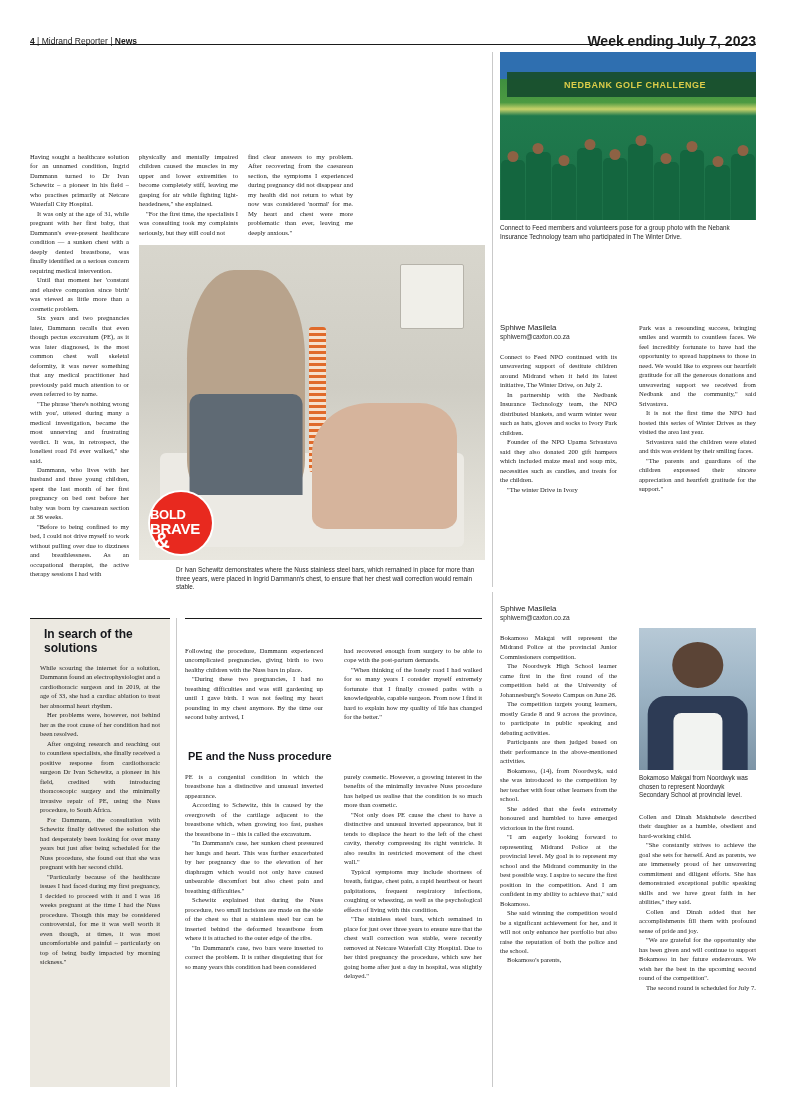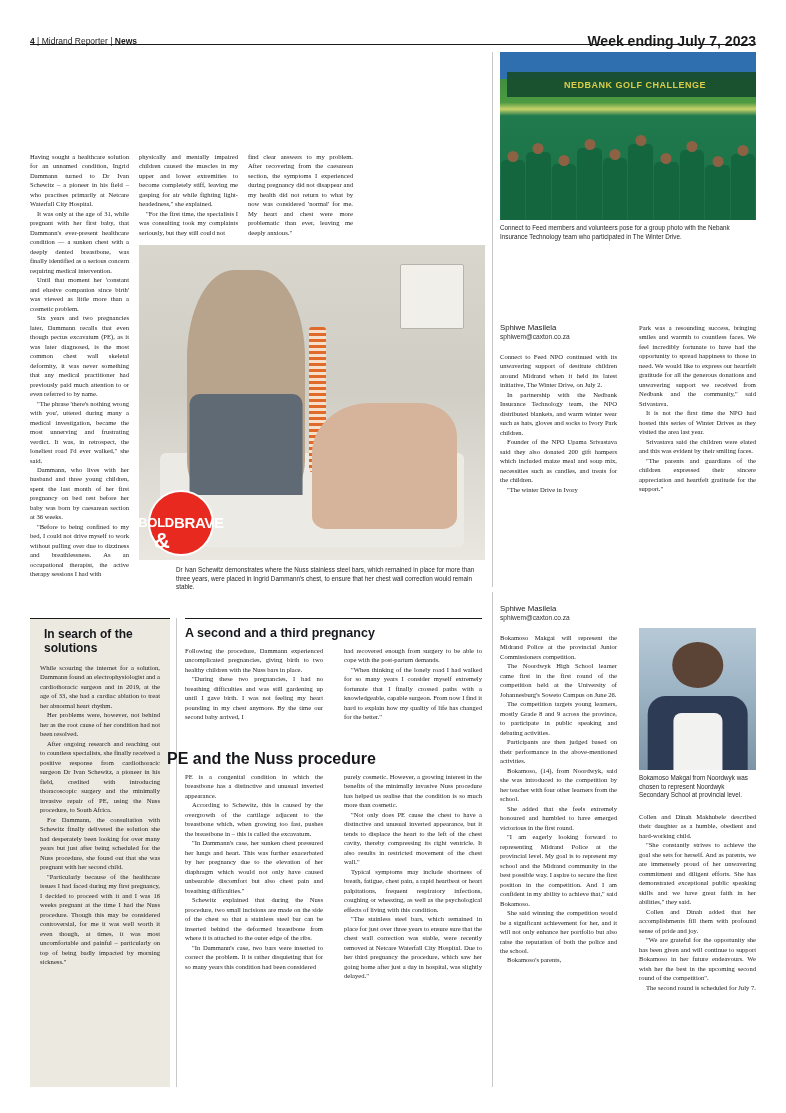--- a/index.html
+++ b/index.html
@@ -44,22 +44,22 @@
   .byline{position:absolute;font-family:"Liberation Sans",sans-serif;font-size:7.8px;
           line-height:1.3;color:#1b1b1b;}
   .byline .mail{font-size:6.6px;color:#333;}
 
   
   .panel{position:absolute;background:#ece9e1;}
   .hrule{position:absolute;background:#1b1b1b;height:1px;}
 
   
   .stamp{position:absolute;width:62px;height:62px;border-radius:50%;
-         background:#e8291f;color:#fff;display:flex;flex-direction:row;
-         align-items:center;justify-content:center;
+         background:#e8291f;color:#fff;display:flex;flex-direction:column;
+         align-items:flex-start;justify-content:center;
          font-family:"Liberation Sans",sans-serif;font-weight:bold;
          line-height:0.98;box-shadow:0 0 0 2px #fff;}
   .stamp .l1{font-size:13px;letter-spacing:-0.3px;}
   .stamp .l2{font-size:15px;letter-spacing:-0.3px;}
   .stamp .amp{position:absolute;left:4px;bottom:2px;font-size:22px;line-height:1;}
 
   
   .ph-golf{background:linear-gradient(180deg,#2f6fb0 0%,#2f6fb0 16%,#3f8f3f 16%,#4c9a42 30%,#c9d36a 34%,#1f7a4d 38%,#1c6f47 100%);}
   .ph-golf .banner{position:absolute;left:7px;top:12%;width:100%;height:15%;
                    background:#184f2f;color:#e4d04a;font-family:"Liberation Sans",sans-serif;
@@ -230,32 +230,31 @@
     <p class="first">While scouring the internet for a solution, Dammann found an electrophysiologist and a cardiothoracic surgeon and in 2019, at the age of 33, she had a cardiac ablation to treat her abnormal heart rhythm.</p>
     <p>Her problems were, however, not behind her as the root cause of her condition had not been resolved.</p>
     <p>After ongoing research and reaching out to countless specialists, she finally received a positive response from cardiothoracic surgeon Dr Ivan Schewitz, a pioneer in his field, credited with introducing thoracoscopic surgery and the minimally invasive repair of PE, using the Nuss procedure, to South Africa.</p>
     <p>For Dammann, the consultation with Schewitz finally delivered the solution she had desperately been looking for over many years but just after being scheduled for the Nuss procedure, she found out that she was pregnant with her second child.</p>
     <p>"Particularly because of the healthcare issues I had faced during my first pregnancy, I decided to proceed with it and I was 16 weeks pregnant at the time I had the Nuss procedure. Though this may be considered controversial, for me it was well worth it even though, at times, it was most uncomfortable and painful – particularly on top of being badly impacted by morning sickness."</p>
   </div>
 
   <div class="vdiv" style="left:176px;top:618px;height:469px;"></div>
 
   <div class="hrule" style="left:185px;top:618px;width:297px;"></div>
-  <div class="sub-h" style="left:185px;top:626px;width:297px;font-size:12.5px;">A second and a third pregnancy</div>
 
   <div class="col" style="left:185px;top:646px;width:138px;">
     <p class="first">Following the procedure, Dammann experienced uncomplicated pregnancies, giving birth to two healthy children with the Nuss bars in place.</p>
     <p>"During these two pregnancies, I had no breathing difficulties and was still gardening up until I gave birth. I was not feeling my heart pounding in my chest anymore. By the time our second baby arrived, I</p>
   </div>
   <div class="col" style="left:344px;top:646px;width:138px;">
     <p class="first">had recovered enough from surgery to be able to cope with the post-partum demands.</p>
     <p>"When thinking of the lonely road I had walked for so many years I consider myself extremely fortunate that I finally crossed paths with a knowledgeable, capable surgeon. From now I find it hard to explain how my quality of life has changed for the better."</p>
   </div>
 
-  <div class="sub-h" style="left:167px;top:750px;width:297px;font-size:16px;">PE and the Nuss procedure</div>
+  <div class="sub-h" style="left:188px;top:750px;width:297px;font-size:11px;">PE and the Nuss procedure</div>
 
   <div class="col" style="left:185px;top:772px;width:138px;">
     <p class="first">PE is a congenital condition in which the breastbone has a distinctive and unusual inverted appearance.</p>
     <p>According to Schewitz, this is caused by the overgrowth of the cartilage adjacent to the breastbone which, when growing too fast, pushes the breastbone in – this is called the excavatum.</p>
     <p>"In Dammann's case, her sunken chest pressured her lungs and heart. This was further exacerbated by her pregnancy due to the elevation of her diaphragm which would not only have caused unbearable discomfort but also chest pain and breathing difficulties."</p>
     <p>Schewitz explained that during the Nuss procedure, two small incisions are made on the side of the chest so that a stainless steel bar can be inserted behind the deformed breastbone from where it is attached to the outer edge of the ribs.</p>
     <p>"In Dammann's case, two bars were inserted to correct the problem. It is rather disquieting that for so many years this condition had been considered</p>
   </div>
   <div class="col" style="left:344px;top:772px;width:138px;">
     <p class="first">purely cosmetic. However, a growing interest in the benefits of the minimally invasive Nuss procedure has helped us realise that the condition is so much more than cosmetic.</p>

